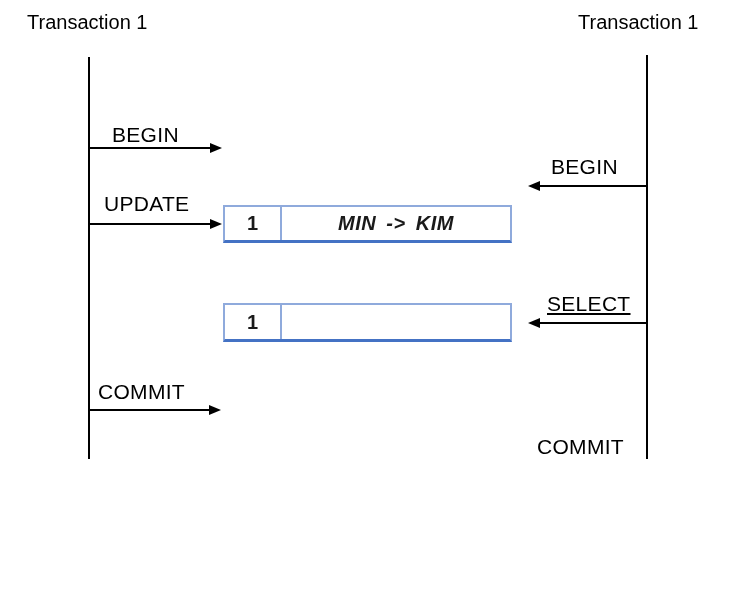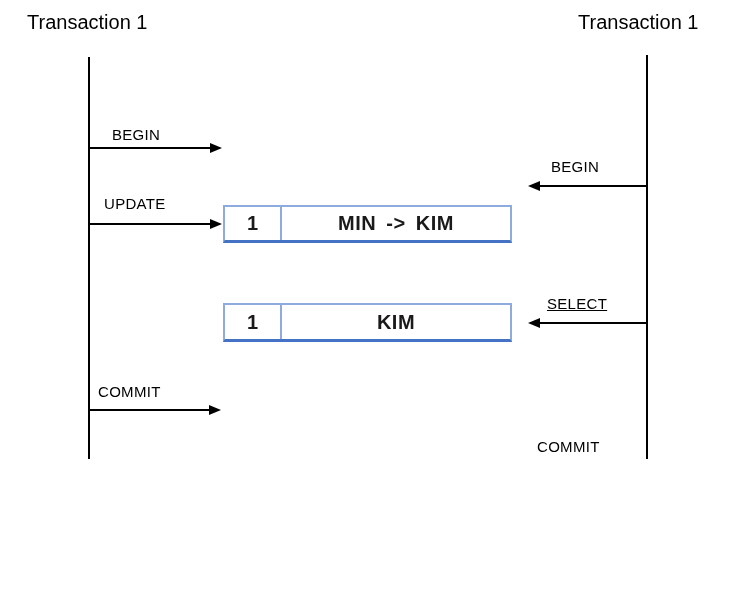--- a/index.html
+++ b/index.html
@@ -25,21 +25,21 @@
   .lifeline {
     position: absolute;
     width: 2px;
     background: var(--line, #000);
   }
   .lifeline-1 { left: 88px; top: 57px; height: 514px; }
   .lifeline-2 { left: 646px; top: 55px; height: 516px; }
 
   .event-label {
     position: absolute;
-    font-size: 15px;
+    font-size: 21px;
     line-height: 22px;
     letter-spacing: 0.3px;
     white-space: nowrap;
   }
   .lbl-t1-begin  { left: 112px; top: 124px; }
   .lbl-t1-update { left: 104px; top: 193px; }
   .lbl-t1-commit { left:  98px; top: 381px; }
   .lbl-t2-begin  { left: 551px; top: 156px; }
   .lbl-t2-select { left: 547px; top: 293px; text-decoration: underline; }
   .lbl-t2-commit { left: 537px; top: 436px; }
@@ -96,20 +96,21 @@
   .cell-id {
     width: 57px;
     box-sizing: border-box;
     border-right: 2px solid var(--box-border, #8FAADC);
     flex: none;
   }
   .cell-val {
     flex: 1;
     word-spacing: 4px;
     letter-spacing: 0.5px;
+    font-style: italic;
   }
 </style>
 </head>
 <body>
 
 <div class="canvas">
 
   <div class="title t1-title">Transaction 1</div>
   <div class="title t2-title">Transaction 1</div>
 
@@ -140,16 +141,15 @@
   <div class="arrow-line line-t2-commit"></div>
   <div class="arrow-head left head-t2-commit"></div>
 
   <div class="row-box box-update">
     <div class="cell cell-id">1</div>
     <div class="cell cell-val">MIN -&gt; KIM</div>
   </div>
 
   <div class="row-box box-select">
     <div class="cell cell-id">1</div>
-    <div class="cell cell-val">KIM</div>
   </div>
 
 </div>
 
 </body></html>

